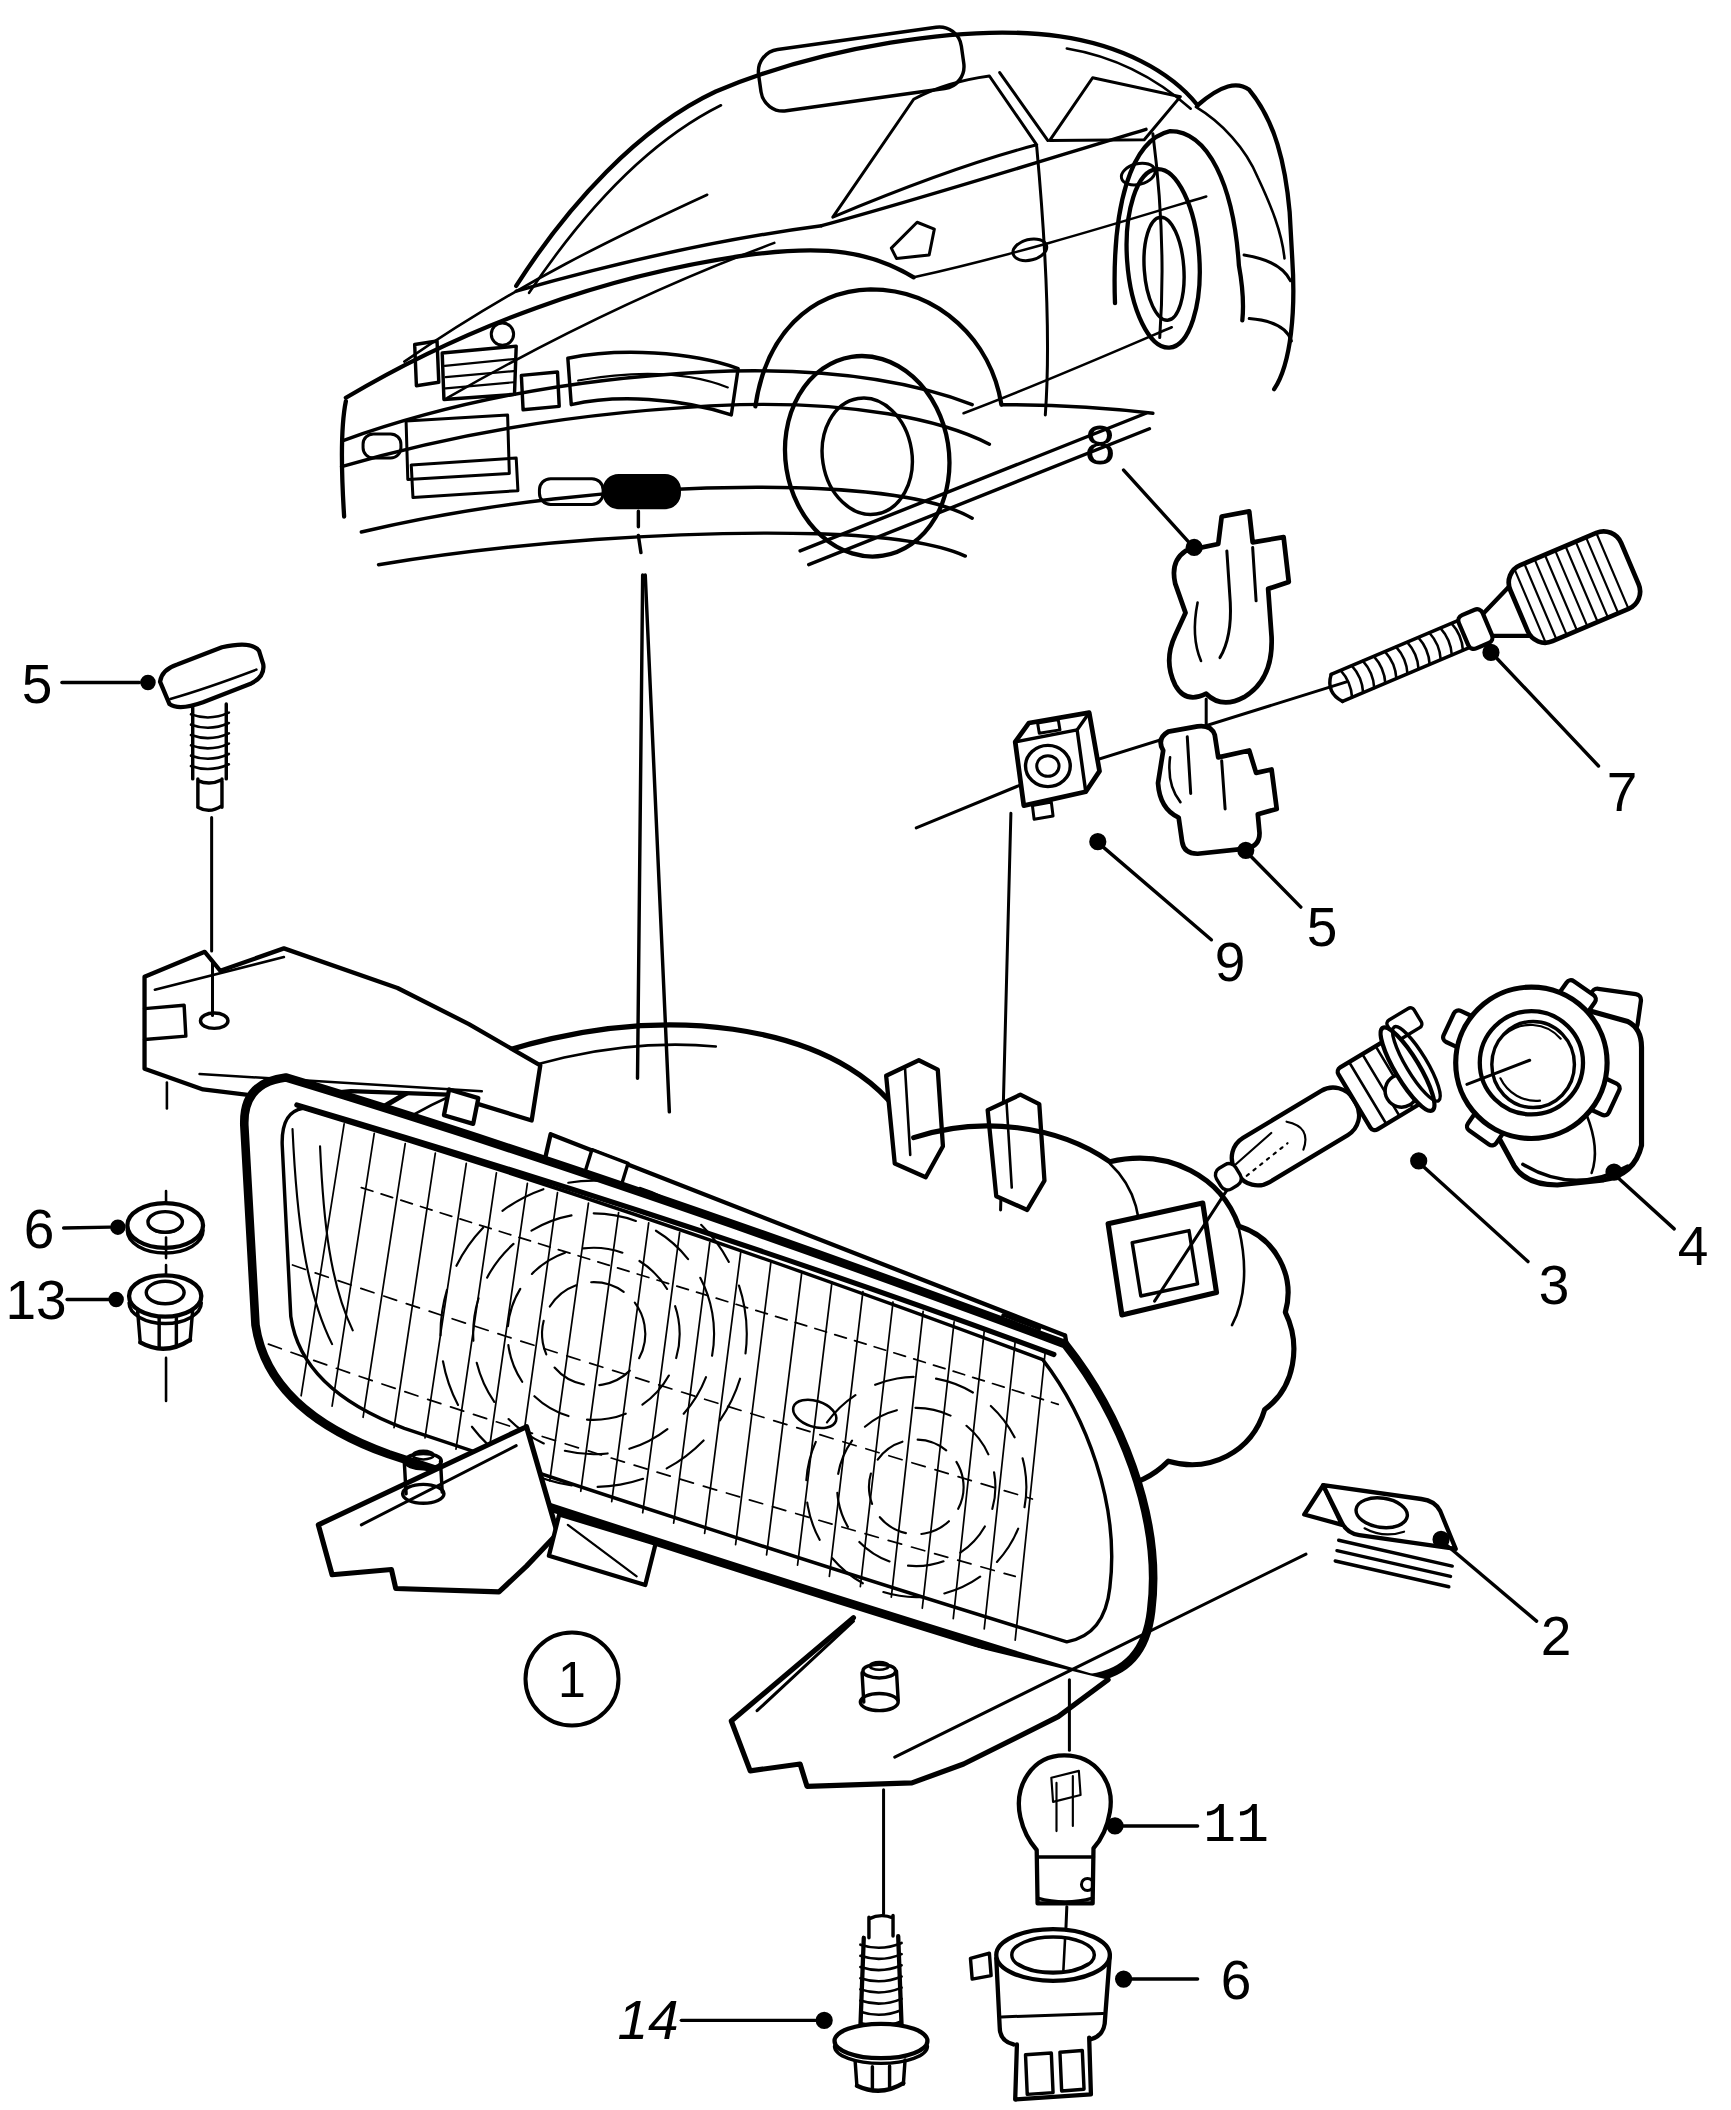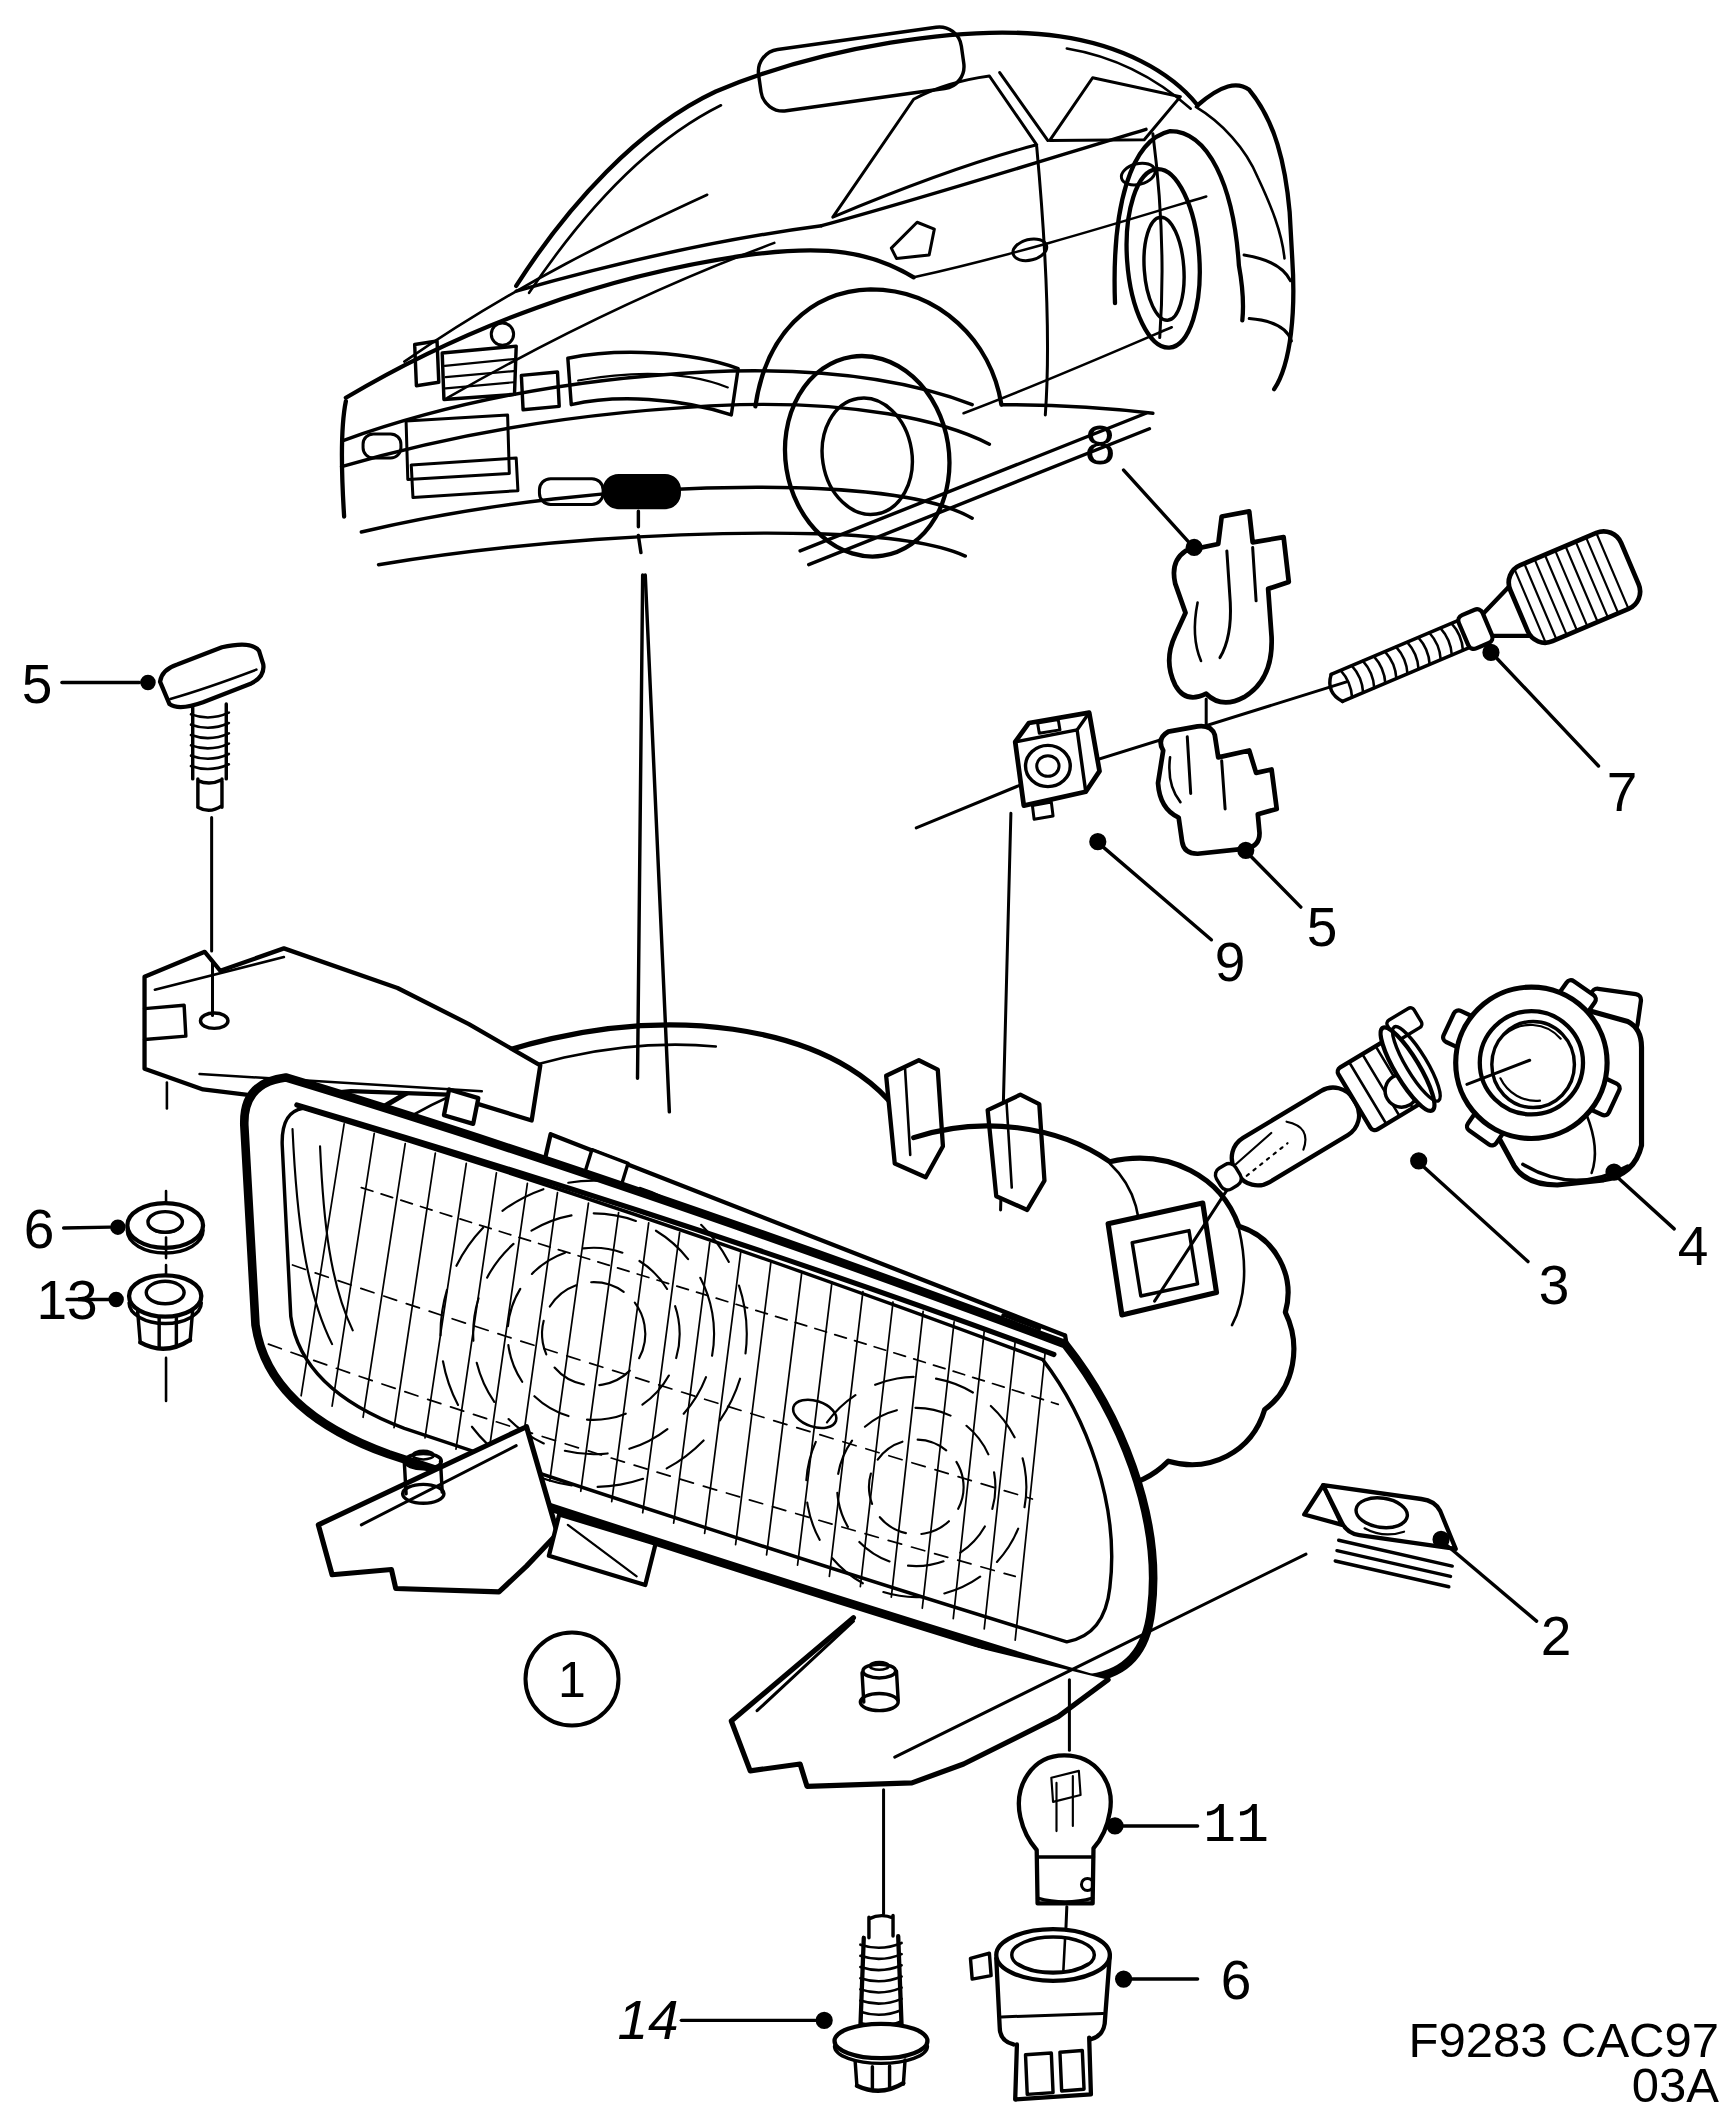--- a/index.html
+++ b/index.html
@@ -380,22 +380,18 @@
 <div class="callout" style="left:1554px;top:1285px;"><span>3</span></div>
 <div class="callout" style="left:1693px;top:1246px;"><span>4</span></div>
 <div class="callout" style="left:37px;top:684px;"><span>5</span></div>
 <div class="callout" style="left:39px;top:1229px;"><span>6</span></div>
 <div class="callout" style="left:1622px;top:792px;"><span>7</span></div>
 <div class="callout" style="left:1100px;top:445px;"><span>8</span></div>
 <div class="callout" style="left:1230px;top:962px;"><span>9</span></div>
 <div class="callout" style="left:1322px;top:927px;"><span>5</span></div>
 <div class="callout" style="left:1236px;top:1826px;font-family:Liberation Mono, monospace;"><span>11</span></div>
 <div class="callout" style="left:1236px;top:1980px;"><span>6</span></div>
-<div class="callout" style="left:36px;top:1300px;margin-left:31px;"><span>13</span></div>
+<div class="callout" style="left:36px;top:1300px;"><span>13</span></div>
 <div class="callout" style="left:648px;top:2020px;font-style:italic;"><span>14</span></div>
 
-<div class="plate">
-  <div>F9283 CAC97</div>
-  <div>03A</div>
+
 </div>
 
-</div>
-
 
 </body></html>

